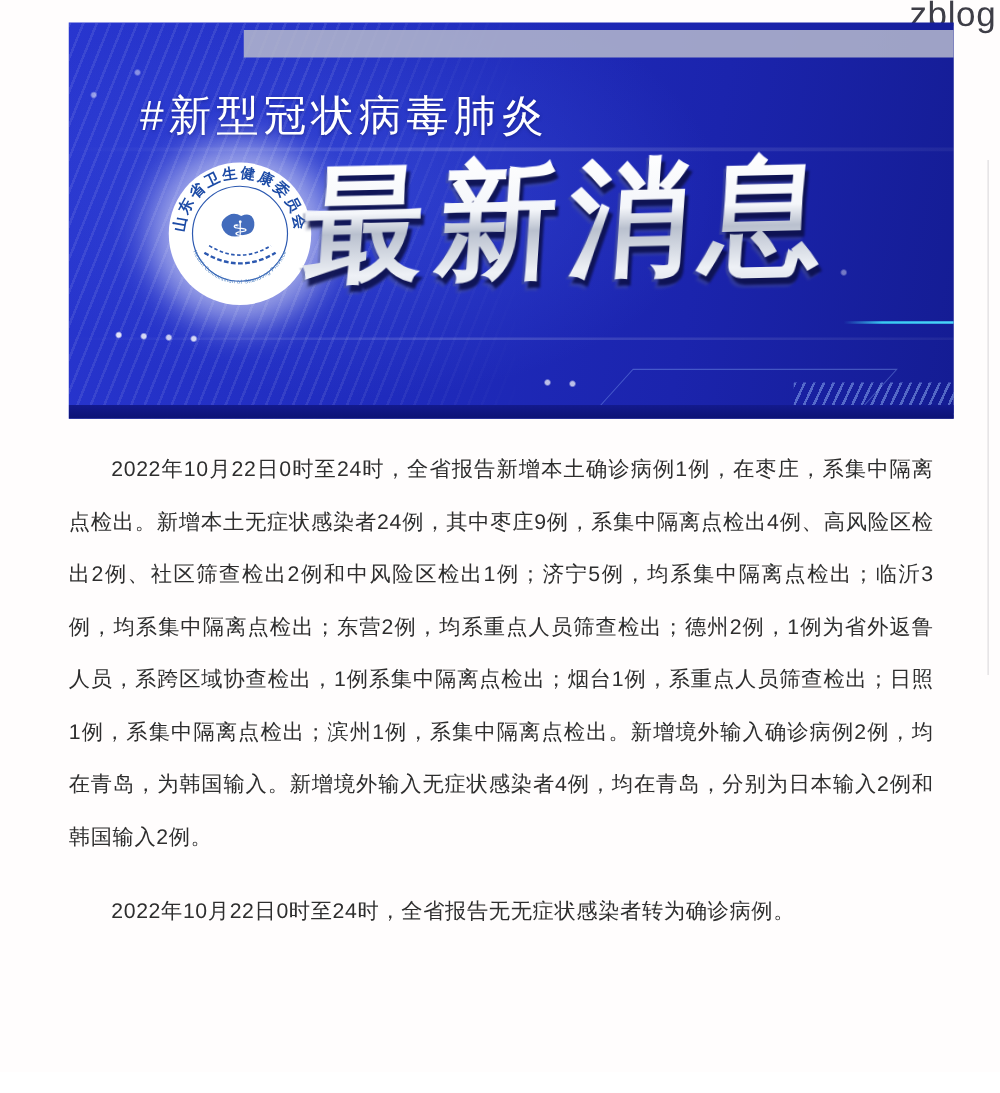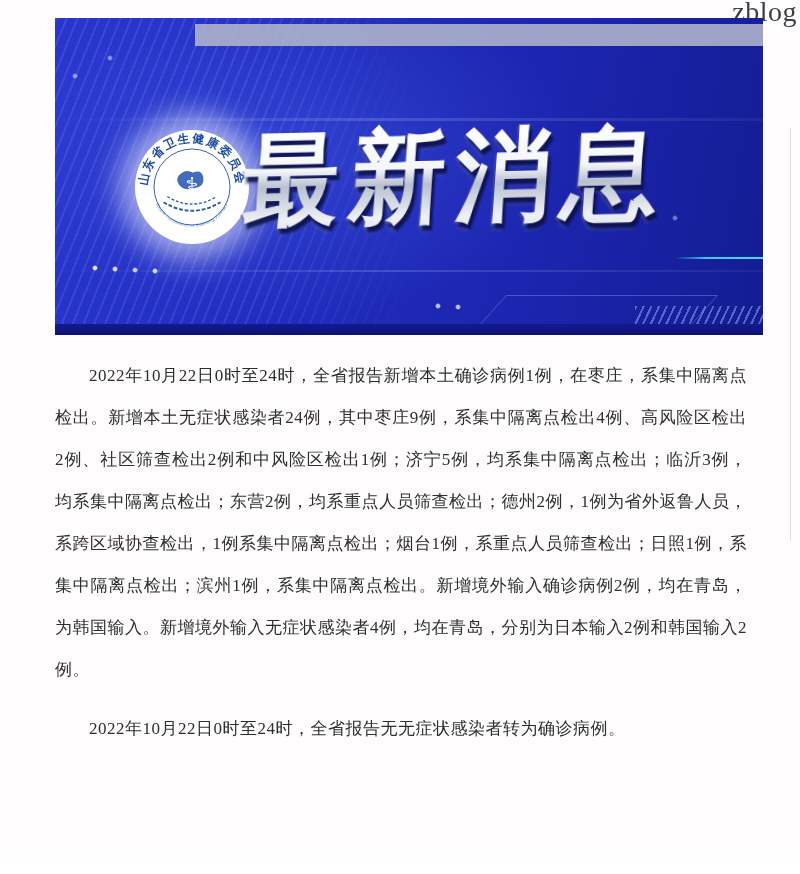--- a/index.html
+++ b/index.html
@@ -1,17 +1,17 @@
 <!DOCTYPE html>
 <html><head>
 <meta charset="utf-8">
 <style>
   html,body{margin:0;padding:0;background:#ffffff;}
   .page{position:relative;width:800px;height:858px;background:#fffdfd;overflow:hidden;
-        font-family:Liberation Serif, serif;}
+        font-family:Liberation Sans, sans-serif;}
 
   
   .watermark{position:absolute;top:-4px;right:3px;font-size:28px;font-weight:300;
              color:#3e3e47;letter-spacing:.5px;}
 
   
   .banner{position:absolute;left:55px;top:18px;width:708px;height:317px;margin:0;
           background:
             radial-gradient(ellipse 420px 240px at 32% 42%, rgba(90,120,255,.28), transparent 70%),
             linear-gradient(100deg,#2836cf 0%,#1f2bbd 40%,#1b24ad 70%,#141c93 100%);
@@ -76,20 +76,21 @@
     <div class="stripes-left"></div>
     <div class="dots"></div>
     <div class="streak streak1"></div>
     <div class="streak streak2"></div>
     <div class="top-bar"></div>
     <div class="cyan-line"></div>
     <div class="quad"></div>
     <div class="stripes-br"></div>
     <div class="banner-bottom"></div>
 
+    <div class="hashtag">#新型冠状病毒肺炎</div>
 
     <div class="seal">
       <svg viewBox="0 0 120 120">
         <defs>
           <path id="arcTop" d="M 13,60 A 47,47 0 1 1 107,60" fill="none"></path>
           <path id="arcBottom" d="M 18,60 A 42,42 0 0 0 102,60" fill="none"></path>
         </defs>
         <circle cx="60" cy="60" r="57" fill="#ffffff"></circle>
         <circle cx="60" cy="60" r="40" fill="none" stroke="#2b58b0" stroke-width="1"></circle>
         <text font-size="12.5" font-weight="bold" fill="#1c4ba6" letter-spacing="2">

